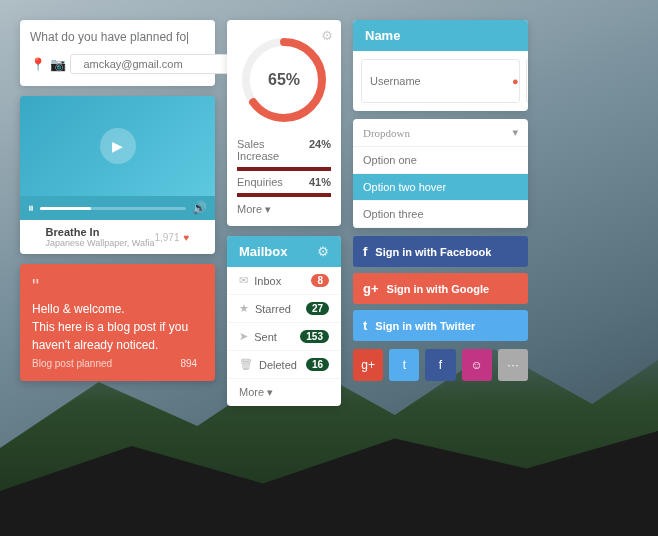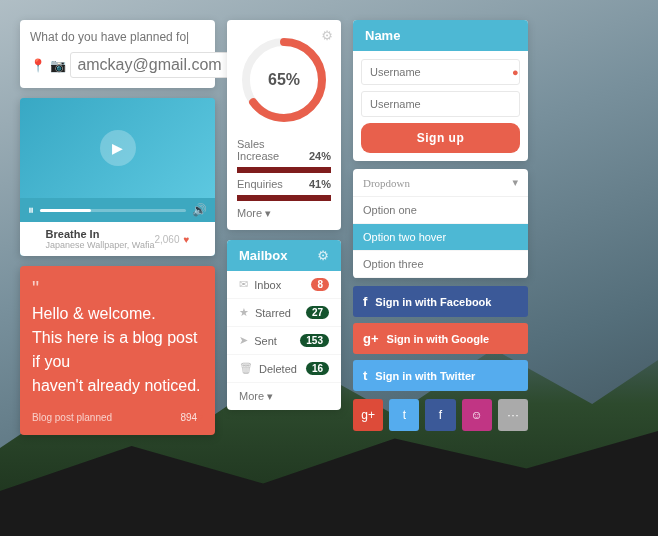--- a/index.html
+++ b/index.html
@@ -71,22 +71,22 @@
     }
     .search-icon-btn {
       color: #bbb;
       font-size: 13px;
       cursor: pointer;
     }
     .search-email-input {
       flex: 1;
       border: 1px solid #e0e0e0;
       border-radius: 3px;
-      padding: 3px 6px;
-      font-size: 16px;
+      padding: 3px 12px;
+      font-size: 11px;
       color: #555;
       outline: none;
     }
     .search-send-btn {
       background: #e8604c;
       border: none;
       border-radius: 3px;
       width: 24px;
       height: 24px;
       color: white;
@@ -182,23 +182,23 @@
       box-shadow: 0 2px 8px rgba(0,0,0,0.2);
     }
     .quote-mark {
       color: rgba(255,255,255,0.7);
       font-size: 20px;
       line-height: 1;
       margin-bottom: 4px;
     }
     .blog-text {
       color: white;
-      font-size: 16px;
+      font-size: 12px;
       line-height: 1.5;
-      margin-bottom: 14px;
+      margin-bottom: 4px;
     }
     .blog-footer {
       display: flex;
       align-items: center;
       justify-content: space-between;
     }
     .blog-category {
       color: rgba(255,255,255,0.7);
       font-size: 10px;
     }
@@ -257,23 +257,22 @@
     }
 
     
     .stats-list {
       width: 100%;
     }
     .stat-row {
       display: flex;
       justify-content: space-between;
       padding: 5px 0;
-      border-bottom: 6px solid #7f1d1d;
-      font-size: 11px;
-      align-items: flex-end;
+      border-bottom: 4px solid #7f1d1d;
+      font-size: 11px;
     }
     .stat-label { color: #777; }
     .stat-value { color: #555; font-weight: 600; }
     .more-link {
       font-size: 11px;
       color: #777;
       margin-top: 6px;
       cursor: pointer;
       align-self: flex-start;
     }
@@ -347,21 +346,21 @@
     .form-header {
       background: #4db8d4;
       padding: 8px 12px;
       color: white;
       font-size: 13px;
       font-weight: 600;
     }
     .form-body {
       padding: 8px;
       display: flex;
-      flex-direction: column;
+      flex-direction: row;
       gap: 6px;
     }
     .form-input {
       width: 100%;
       border: 1px solid #e8e8e8;
       border-radius: 3px;
       padding: 6px 8px;
       font-size: 11px;
       color: #888;
       outline: none;
@@ -488,21 +487,21 @@
           <div class="progress-fill"></div>
         </div>
         <span class="ctrl-btn">🔊</span>
       </div>
       <div class="player-info">
         <div>
           <div class="player-title">Breathe In</div>
           <div class="player-subtitle">Japanese Wallpaper, Wafia</div>
         </div>
         <div class="player-meta">
-          <span>2,060</span>
+          <span>1,971</span>
           <span class="heart-icon">♥</span>
         </div>
       </div>
     </div>
 
     <div class="blog-card">
       <div class="quote-mark">"</div>
       <div class="blog-text" style="white-space:pre-line">Hello &amp; welcome.
 This here is a blog post if you
 haven't already noticed.</div>

